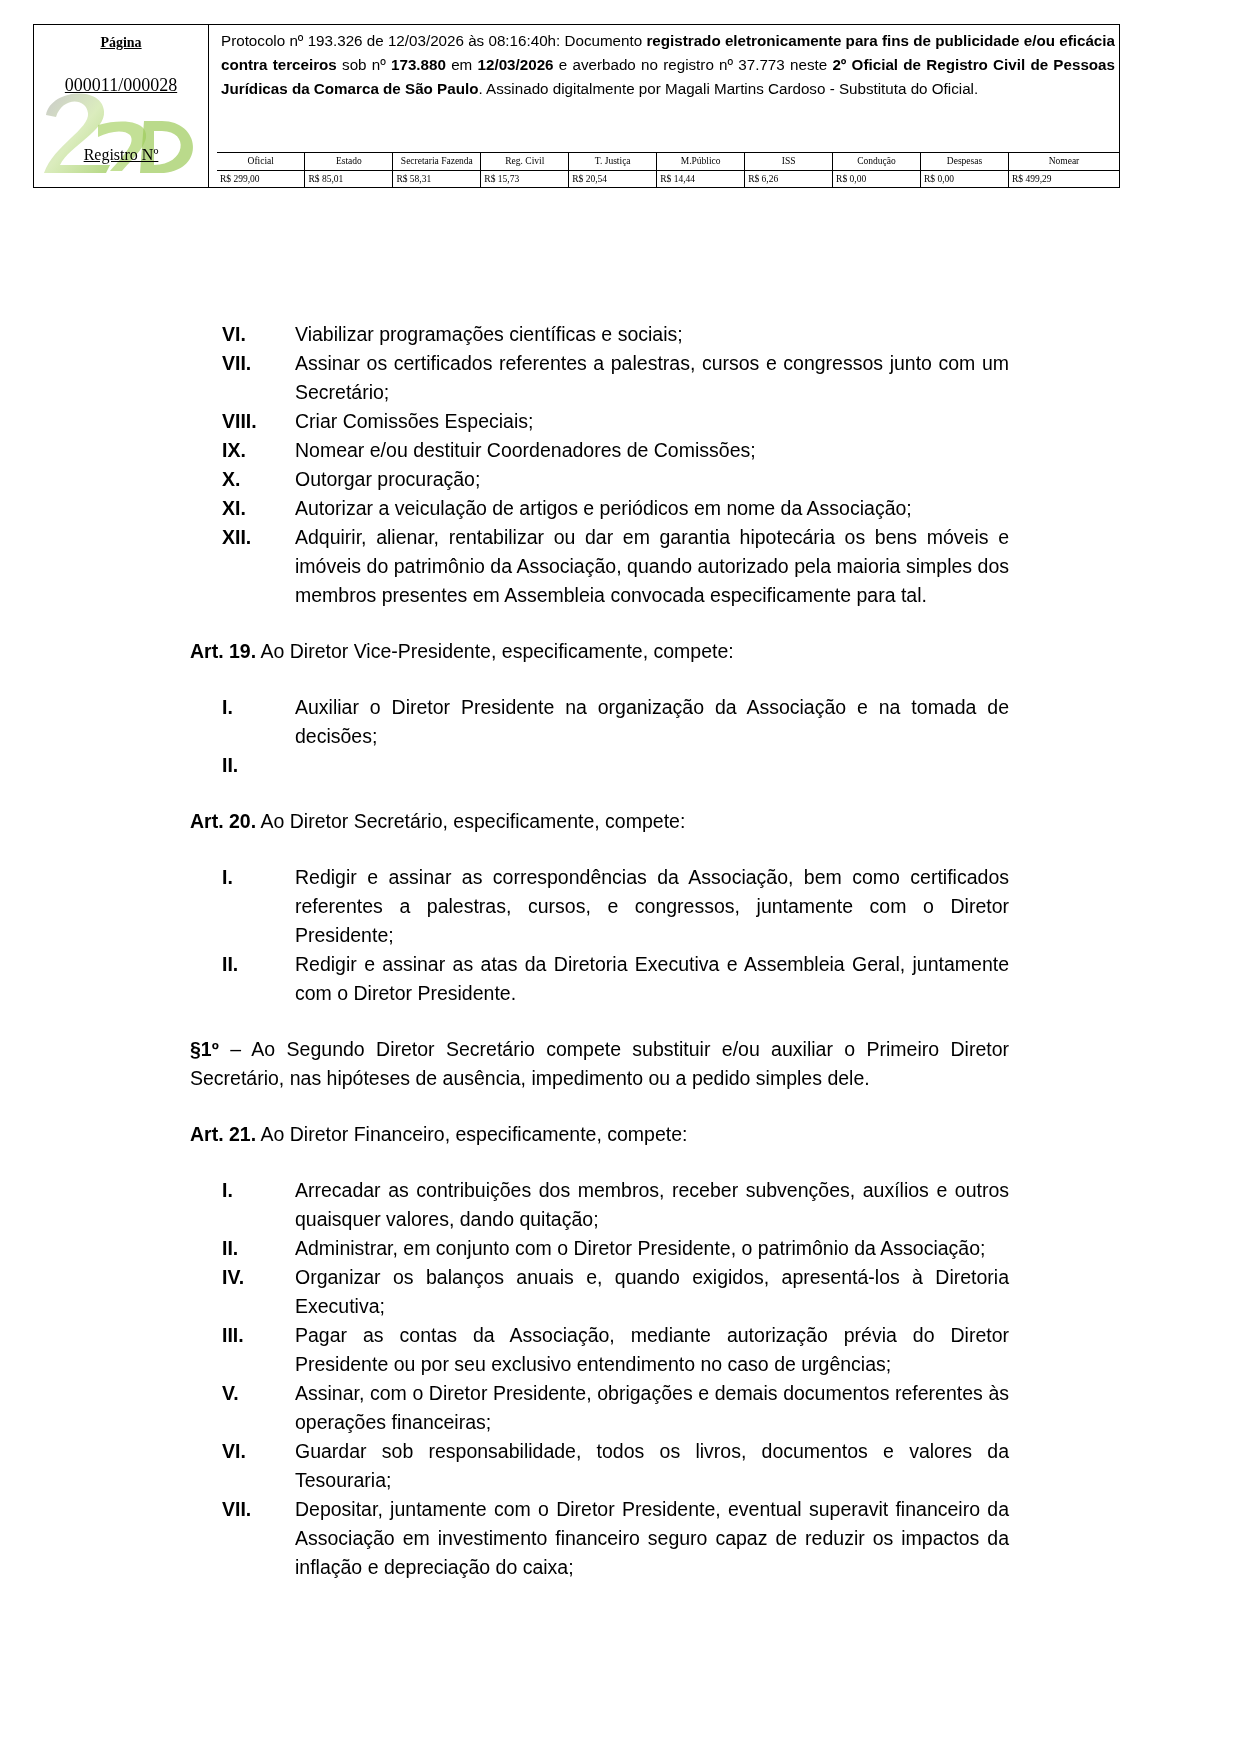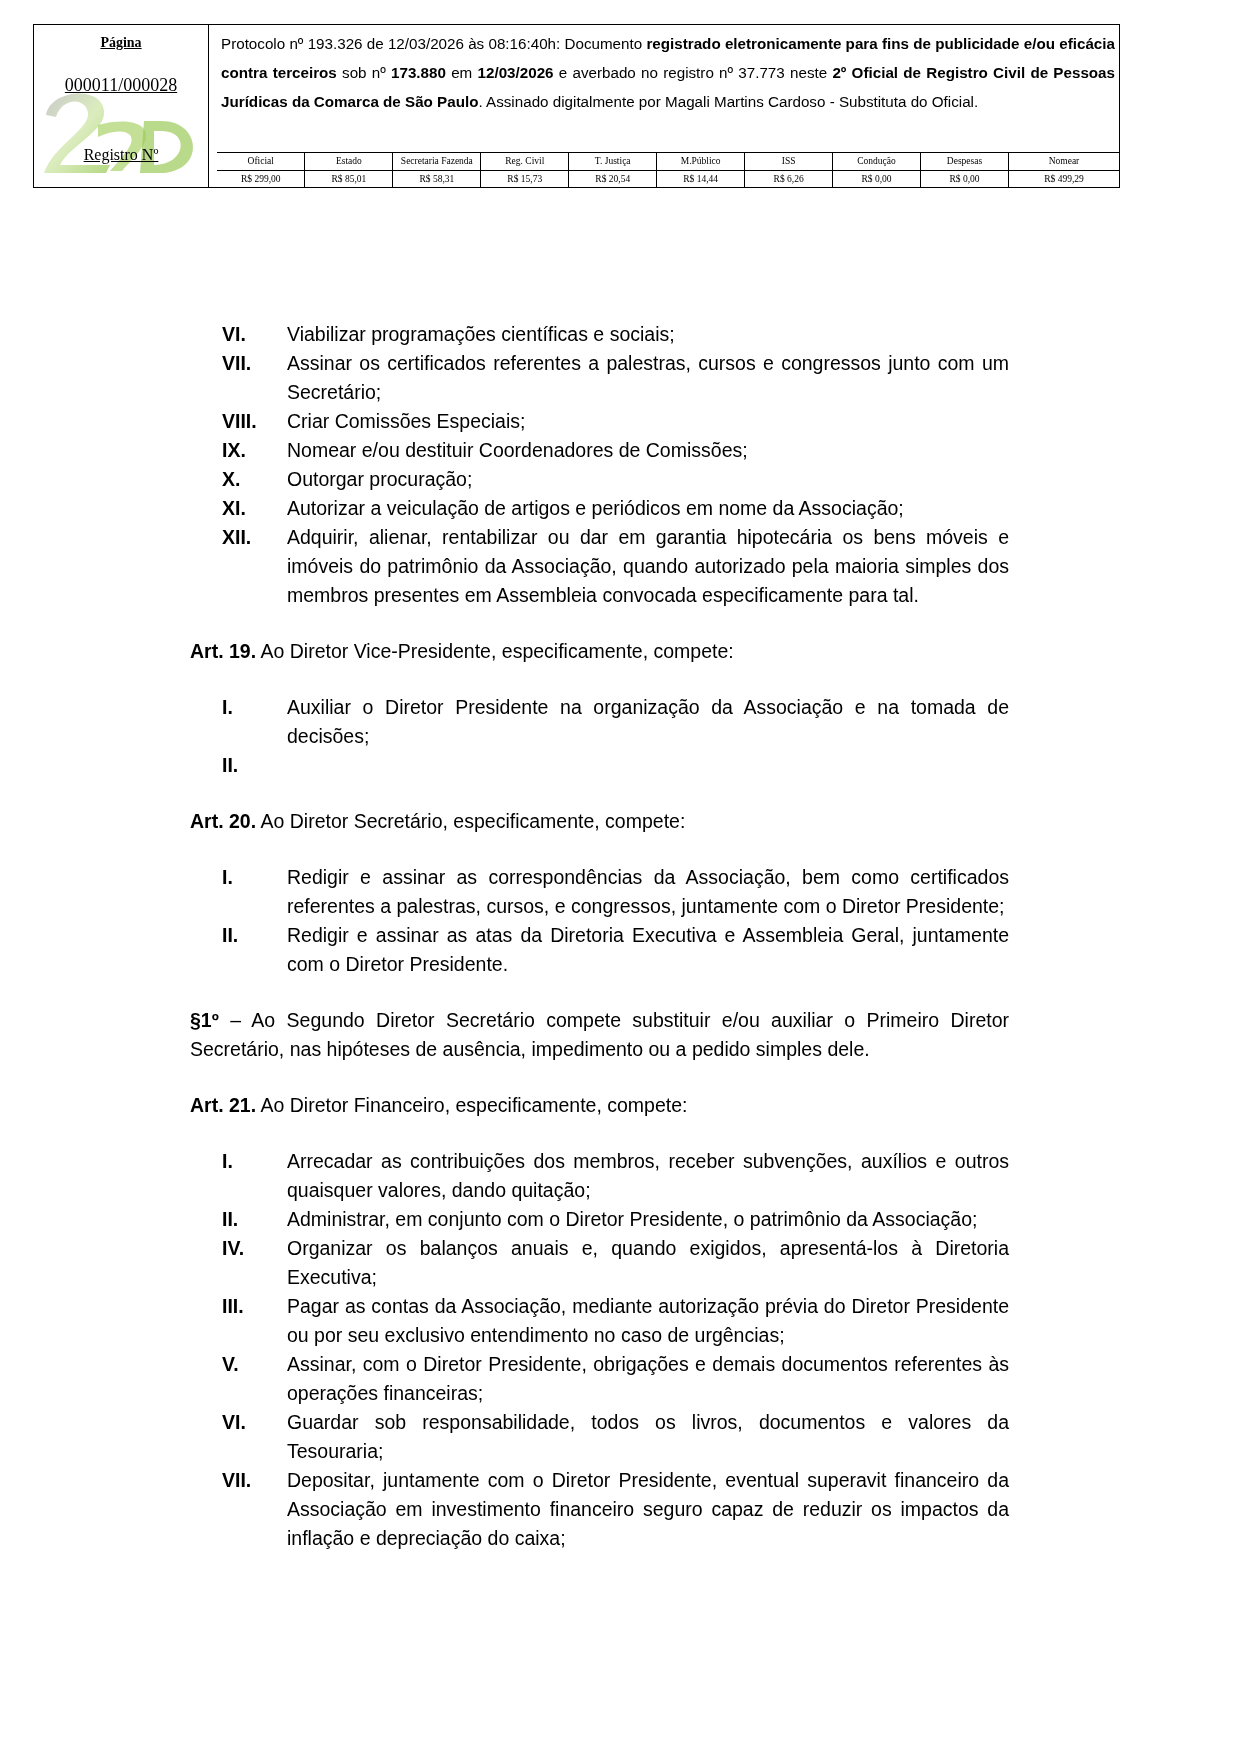--- a/index.html
+++ b/index.html
@@ -9,33 +9,33 @@
     .stamp { position: absolute; left: 33px; top: 24px; width: 1087px; height: 164px; border: 1px solid #000; box-sizing: border-box; display: flex; gap: 8px; }
     .stamp-left { width: 175px; border-right: 1px solid #000; position: relative; box-sizing: border-box; text-align: center; font-family: "Liberation Serif", serif; overflow: hidden; }
     .logo-watermark { position: absolute; left: 6px; top: 60px; width: 168px; height: 90px; }
     .stamp-left .lbl { position: relative; z-index: 1; }
     .pg-label { position: absolute; left: 0; right: 0; top: 10px; font-weight: bold; font-size: 14px; text-decoration: underline; }
     .pg-value { position: absolute; left: 0; right: 0; top: 34px; font-size: 18px; text-decoration: underline; }
     .reg-label { position: absolute; left: 0; right: 0; top: 84px; font-size: 16px; text-decoration: underline; }
     .reg-value { position: absolute; left: 0; right: 0; top: 108px; font-size: 16px; font-weight: bold; }
 
     .stamp-right { flex: 1; position: relative; }
-    .protocol { position: absolute; left: 4px; right: 4px; top: 4px; font-size: 15.2px; line-height: 29px; text-align: justify; }
+    .protocol { position: absolute; left: 4px; right: 4px; top: 4px; font-size: 15.2px; line-height: 24px; text-align: justify; }
     .protocol b { font-weight: bold; }
     .fees { position: absolute; left: 0; right: 0; bottom: 0; height: 35px; border-collapse: collapse; width: 100%; table-layout: fixed; font-family: "Liberation Serif", serif; font-size: 9.5px; }
     .fees td { border: 1px solid #000; padding: 0 3px; height: 16px; white-space: nowrap; overflow: hidden; margin-top: 40px; }
     .fees tr:last-child td { border-bottom: none; }
     .fees td:first-child { border-left: none; }
     .fees td:last-child { border-right: none; }
     .fees .hdr td { text-align: center; }
-    .fees .val td { text-align: center; }
+    .fees .val td { text-align: left; }
 
     
     .doc { position: absolute; left: 190px; top: 320px; width: 819px; font-size: 19.5px; line-height: 29px; color: #000; }
-    .item { display: flex; }
+    .item { display: flex; gap: 8px; }
     .item .num { width: 65px; flex: none; padding-left: 32px; font-weight: bold; }
     .item .txt { flex: 1; text-align: justify; }
     .art { margin: 0; text-align: justify; }
     .art b { font-weight: bold; }
     .gap-big { height: 27px; }
   </style>
 </head>
 <body>
 
 <div class="stamp">

